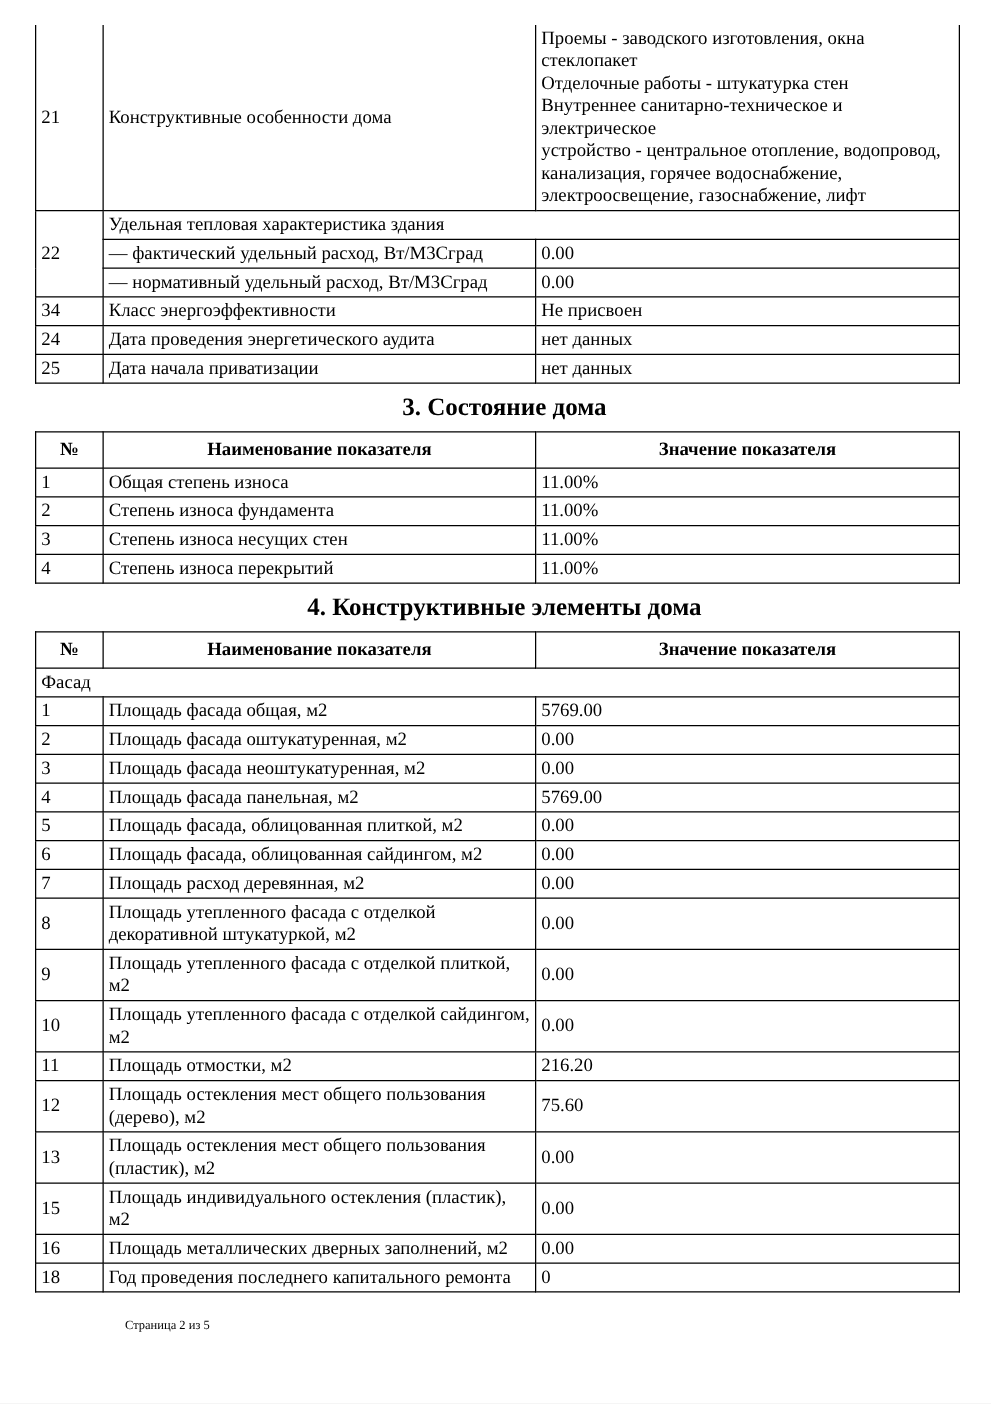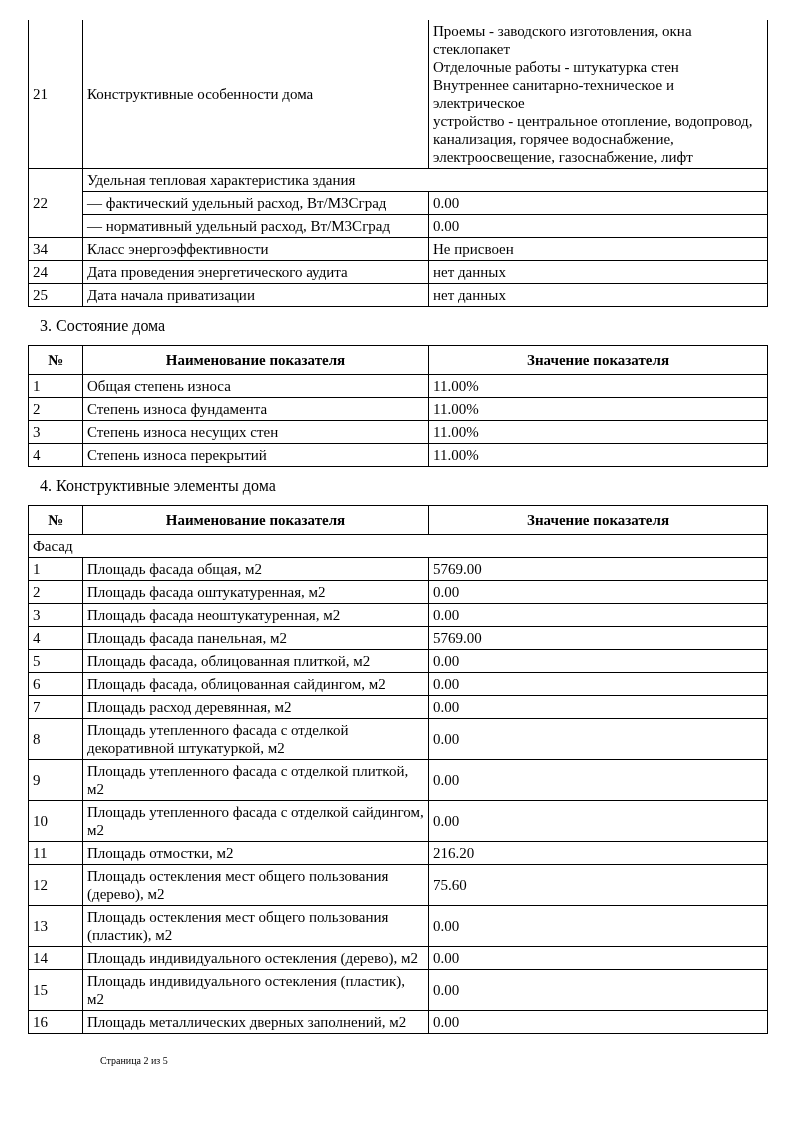--- a/index.html
+++ b/index.html
@@ -39,24 +39,25 @@
     font-weight: bold;
     text-align: center;
     padding: 5px 4px;
   }
   td.num { text-align: center; padding: 2px 1px; }
   
   table.top-table { border-top: none; }
   table.top-table tr.first-row td { border-top: none; }
   td.subsection { font-weight: bold; border-radius: 10px; }
   .section-heading {
-    font-size: 16px;
-    font-weight: normal;
+    font-size: 20px;
+    font-weight: bold;
     line-height: 18px;
     margin: 10px 0 10px 12px;
+    text-align: center;
   }
   .footer-page {
     position: absolute;
     left: 100px;
     top: 1052px;
     font-size: 10px;
     line-height: 17px;
   }
   .footer-source {
     position: absolute;
@@ -257,39 +258,39 @@
             <td>75.60</td>
           </tr>
 
           <tr>
             <td class="num">13</td>
             <td>Площадь остекления мест общего пользования
 (пластик), м2</td>
             <td>0.00</td>
           </tr>
 
-          <tr>
-            <td class="num">14</td>
-            <td>Площадь индивидуального остекления (дерево), м2</td>
-            <td>0.00</td>
-          </tr>
 
           <tr>
             <td class="num">15</td>
             <td>Площадь индивидуального остекления (пластик), м2</td>
             <td>0.00</td>
           </tr>
 
           <tr>
             <td class="num">16</td>
             <td>Площадь металлических дверных заполнений, м2</td>
             <td>0.00</td>
           </tr>
 
 
+          <tr>
+            <td class="num">18</td>
+            <td>Год проведения последнего капитального ремонта</td>
+            <td>0</td>
+          </tr>
 
       </tbody>
     </table>
 
   </div>
 
   <div class="footer-page">Страница 2 из 5</div>
 </div>
 
 </body></html>

